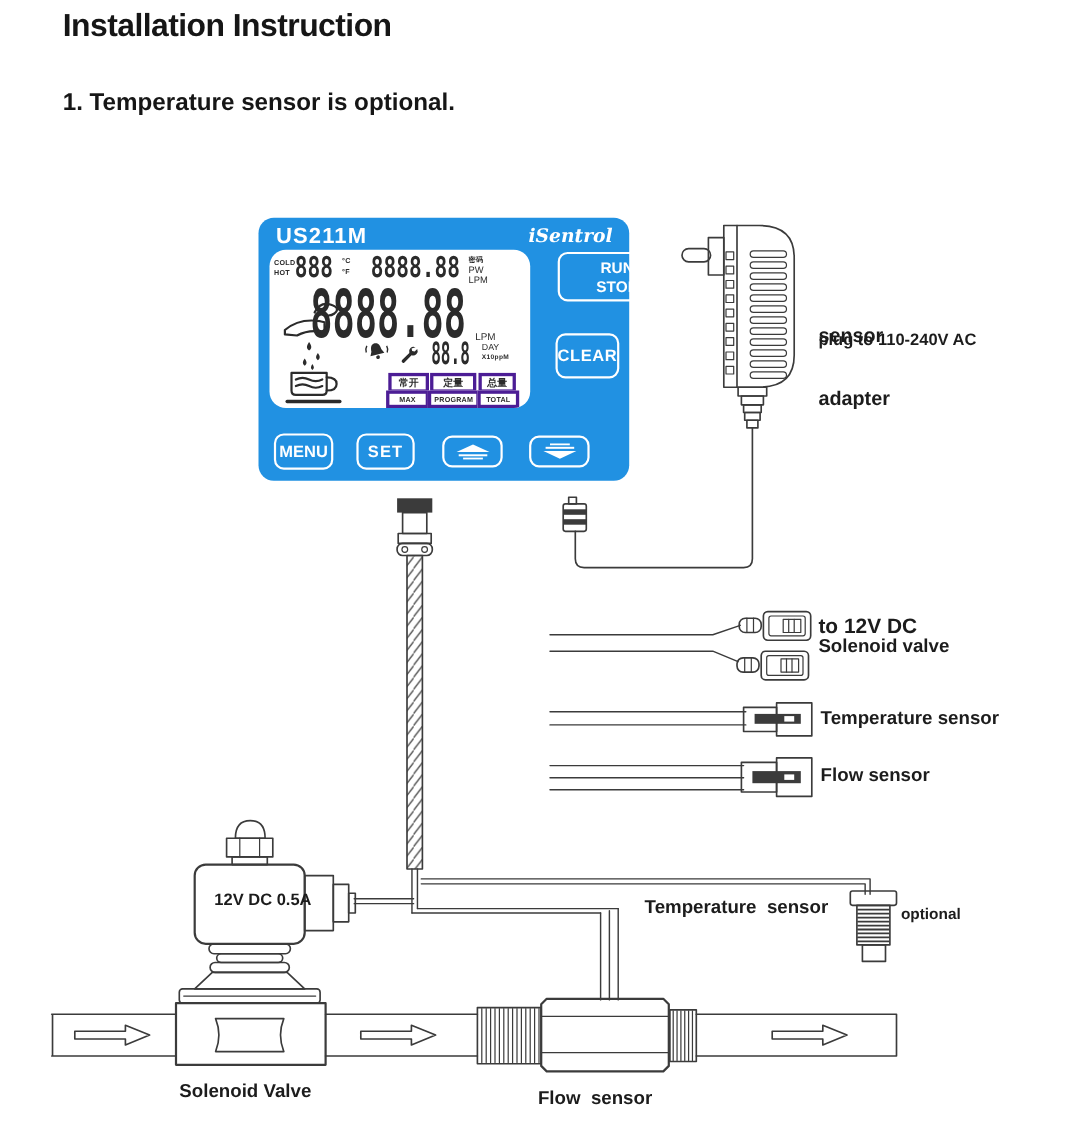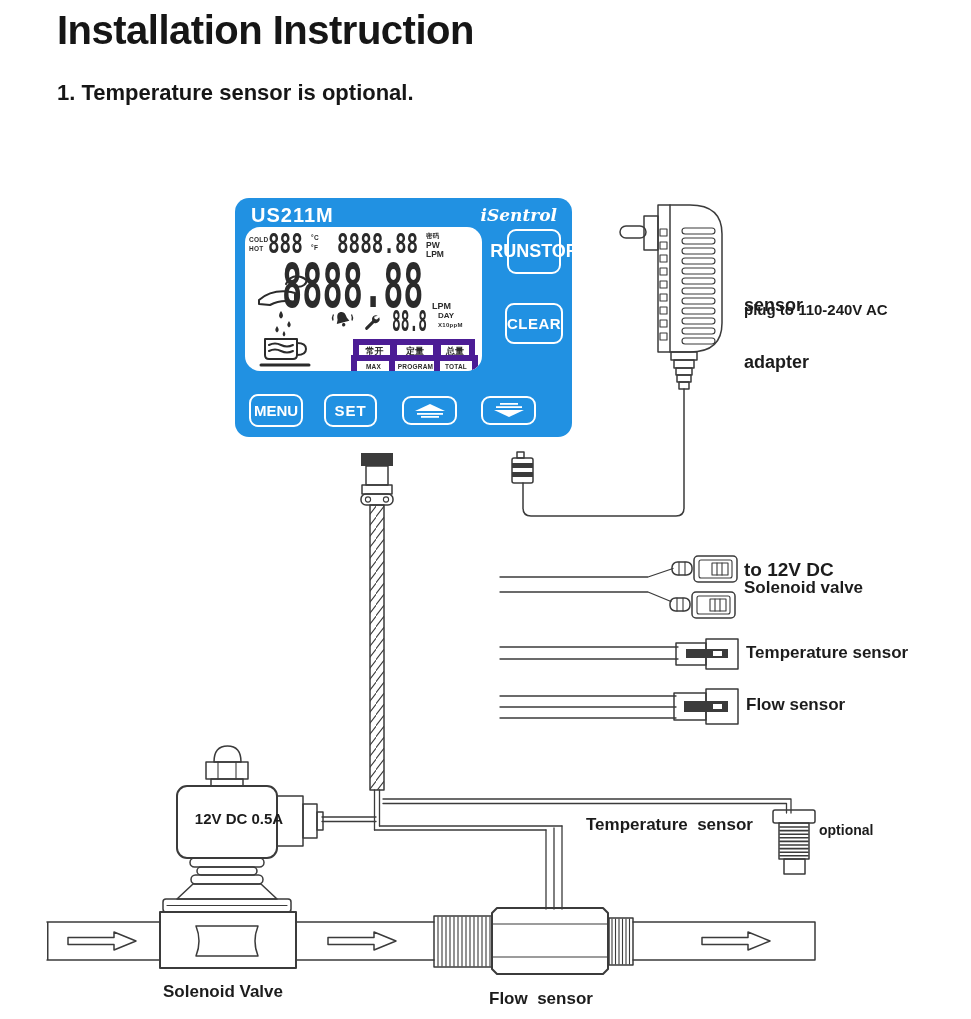--- a/index.html
+++ b/index.html
@@ -1,21 +1,21 @@
 <!DOCTYPE html>
 <html style="--device-blue: #2191e2; --line: #3b3b3b; --text: #161616;"><head>
 <meta charset="utf-8">
 <style>
   :root{ --device-blue:#2191e2; --line:#3b3b3b; --text:#161616; }
   html,body{margin:0;padding:0;}
   body{width:971px;height:1019px;position:relative;background:#fff;overflow:hidden;
        font-family:"Liberation Sans",sans-serif;color:var(--text);}
   .abs{position:absolute;}
   
-  .title{left:57px;top:8px;font-size:40px;font-weight:700;letter-spacing:-.5px;}
+  .title{left:57px;top:8px;font-size:29px;font-weight:700;letter-spacing:-.5px;}
   .subtitle{left:57px;top:80px;font-size:22px;font-weight:700;}
   .lbl{font-weight:700;white-space:pre;color:#1c1c1c;z-index:3;}
   
   svg.art{position:absolute;left:0;top:0;z-index:1;stroke:var(--line);stroke-width:1.5;
           fill:none;stroke-linejoin:round;stroke-linecap:round;}
   .art .thin{stroke-width:1.1;}
   .art .th2{stroke-width:1.6;}
   .art .bold{stroke-width:2;}
   .art .w{stroke-width:1.3;}
   .art .f{fill:var(--line);stroke:none;}
@@ -24,34 +24,34 @@
   .art .ps{stroke:var(--line);stroke-width:1.1;fill:none;}
   
   .device{left:235px;top:198px;width:337px;height:239px;background:var(--device-blue);
           border-radius:14px;z-index:2;}
   .dev-model{left:16px;top:6px;font-size:20px;font-weight:700;color:#fff;letter-spacing:1px;}
   .dev-brand{right:15px;top:7px;font-family:"DejaVu Serif",serif;font-style:italic;
              font-weight:700;font-size:17px;color:#fff;}
   .lcd{left:10px;top:29px;width:237px;height:144px;background:#fff;border-radius:15px;overflow:hidden;}
   .lcd *{position:absolute;color:#2b2b2b;}
   .tiny{font-size:6.5px;font-weight:700;letter-spacing:.3px;}
-  .sm{font-size:8.5px;font-weight:700;}
+  .sm{font-size:8.5px;font-weight:400;}
   .seg{font-family:"DejaVu Sans Mono",monospace;font-weight:700;line-height:1;
        transform-origin:0 0;white-space:nowrap;}
   .seg-sm{font-size:26px;transform:scaleX(.74);}
   .seg-lg{font-size:60px;transform:scaleX(.56);}
   .seg-md{font-size:28px;transform:scaleX(.52);}
-  .mbox{border:6px solid #4c1d95;display:flex;align-items:center;justify-content:center;
+  .mbox{border:3px solid #4c1d95;display:flex;align-items:center;justify-content:center;
         font-weight:700;background:#fff;}
   .cn{font-size:9px;height:12px;}
   .en{font-size:6.5px;height:10px;letter-spacing:.2px;}
   .btn{position:absolute;border:2px solid #fff;border-radius:9px;color:#fff;font-weight:700;
        display:flex;align-items:center;justify-content:center;background:transparent;}
-  .btn-runstop{left:272px;top:31px;width:50px;height:41px;flex-direction:row;
-               font-size:18px;line-height:1.15;}
+  .btn-runstop{left:272px;top:31px;width:50px;height:41px;flex-direction:column;
+               font-size:14px;line-height:1.15;padding-left:27px;}
   .btn-clear{left:270px;top:105px;width:54px;height:37px;font-size:15px;letter-spacing:.5px;}
   .btn-menu{left:14px;top:196px;width:50px;height:29px;font-size:15px;}
   .btn-set{left:89px;top:196px;width:49px;height:29px;font-size:15px;letter-spacing:1px;}
   .btn-up{left:167px;top:198px;width:51px;height:25px;}
   .btn-down{left:246px;top:198px;width:51px;height:25px;}
 </style>
 </head>
 <body>
 
 <div class="abs title">Installation Instruction</div>

